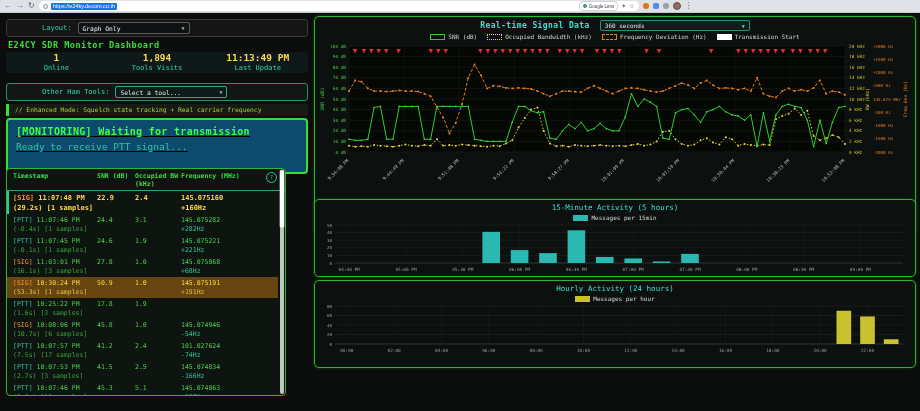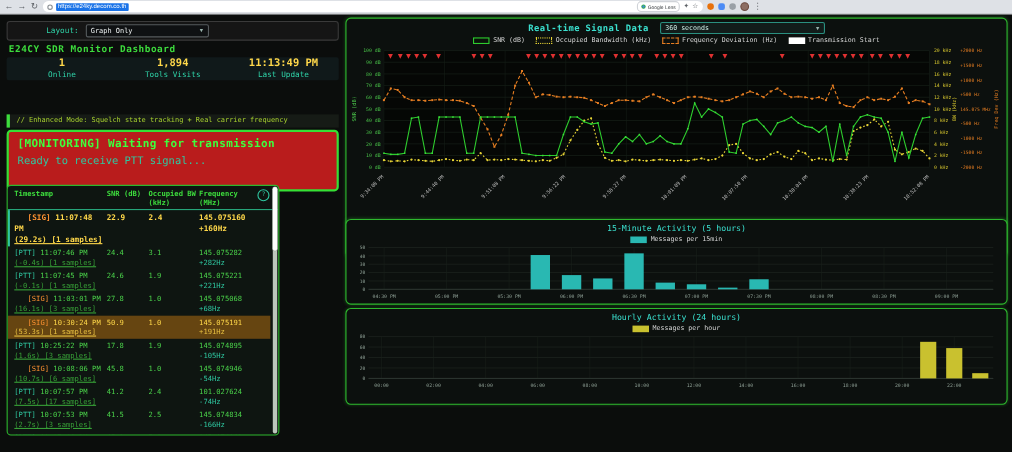--- a/index.html
+++ b/index.html
@@ -40,37 +40,37 @@
   .stats{position:absolute;left:6px;top:52px;width:302px;height:21px;background:#10191a;border-radius:2px;
          display:flex;align-items:center;}
   .stat{flex:1;text-align:center;line-height:1;}
   .stat .v{color:#ffd84a;font-size:9.5px;font-weight:bold;}
   .stat .l{color:#2fd3a8;font-size:7px;margin-top:2px;}
 
   .note{position:absolute;left:6px;top:104px;width:302px;height:12px;background:#161b16;
         border-left:3px solid #3ddc3d;color:#a8d22f;font-size:6.3px;line-height:12px;
         padding-left:6px;box-sizing:border-box;white-space:nowrap;overflow:hidden;}
 
-  .monitor{position:absolute;left:6px;top:118px;width:302px;height:56px;background:#b91c1c;
-           border:2px solid #35e035;border-radius:4px;box-sizing:border-box;padding:6px 8px;}
+  .monitor{position:absolute;left:6px;top:118px;width:302px;height:56px;background:#0c4a6e;
+           border:2px solid #35e035;border-radius:4px;box-sizing:border-box;padding:6px 8px;text-decoration:underline;}
   .mon1{color:#3dff3d;font-size:10px;font-weight:bold;letter-spacing:.3px;}
   .mon2{color:#2fc7a0;font-size:9.5px;margin-top:4px;}
 
-  .table-panel{position:absolute;left:6px;top:168px;width:248px;height:228px;background:#0e1511;
+  .table-panel{position:absolute;left:6px;top:168px;width:280px;height:228px;background:#0e1511;
                border:1px solid #2eb82e;border-radius:4px;box-sizing:border-box;overflow:hidden;}
   .thead{display:grid;grid-template-columns:82px 36px 44px 1fr;column-gap:2px;padding:3px 14px 2px 6px;
          color:#3ddc3d;font-size:6.5px;font-weight:bold;line-height:8px;border-bottom:1px solid #26a57a;}
   .help{position:absolute;right:8px;top:3px;width:9px;height:9px;border:1px solid #2fc7a0;border-radius:50%;
         color:#2fc7a0;font-size:5.5px;line-height:9px;text-align:center;}
   .rows{position:absolute;left:0;right:7px;top:22px;bottom:0;overflow:hidden;}
   .trow{display:grid;grid-template-columns:82px 36px 44px 1fr;column-gap:2px;padding:1.5px 2px 1.5px 6px;
         color:#4ad14a;font-size:6.5px;line-height:9px;}
-  .trow .detail{color:#37a037;text-decoration:underline;}
+  .trow .detail{color:#37a037;}
   .trow .offset{color:#2fc7a0;}
-  .tag-SIG{color:#ff9232;margin-left:12px;}
+  .tag-SIG{color:#ff9232;}
   .tag-PTT{color:#2fc7a0;}
   .trow.latest{color:#ffd84a;font-weight:bold;font-size:7px;line-height:10px;
                border-left:2px solid #2fc7a0;padding-left:4px;}
   .trow.latest .detail,.trow.latest .offset{color:#ffd84a;}
   .trow.hl{background:rgba(224,136,18,.42);}
   .trow.hl .tm,.trow.hl .cnum,.trow.hl .fq{color:#ffd84a;}
   .trow.hl .detail,.trow.hl .offset{color:#e8c040;}
   .sb-track{position:absolute;right:1px;top:1px;bottom:1px;width:4px;background:#bcc6bc;border-radius:2px;}
   .sb-thumb{position:absolute;left:0;top:0;width:4px;height:58px;background:#fdfdfd;border-radius:2px;
             box-shadow:0 0 0 .5px #9aa49a;}
@@ -143,20 +143,27 @@
     <div class="stat">
       <div class="v">1,894</div>
       <div class="l">Tools Visits</div>
     </div>
     <div class="stat">
       <div class="v">11:13:49 PM</div>
       <div class="l">Last Update</div>
     </div>
   </div>
 
+  <div class="bar-box tools-bar">
+    <span class="bar-label">Other Ham Tools:</span>
+    <div class="fake-select sel-teal">
+      <span>Select a tool...</span>
+      <span class="chev">▼</span>
+    </div>
+  </div>
 
   <div class="note">// Enhanced Mode: Squelch state tracking + Real carrier frequency</div>
 
   <div class="monitor">
     <div class="mon1">[MONITORING] Waiting for transmission</div>
     <div class="mon2">Ready to receive PTT signal...</div>
   </div>
 
   <div class="table-panel">
     <div class="thead">
@@ -227,24 +234,20 @@
             <div class="offset">+191Hz</div>
           </div>
         </div>
         <div class="trow">
           <div class="c1">
             <div><span class="tag-PTT">[PTT]</span> <span class="tm">10:25:22 PM</span></div>
             <div class="detail">(1.6s) [3 samples]</div>
           </div>
           <div class="cnum">17.8</div>
           <div class="cnum">1.9</div>
-          <div class="c4">
-            <div class="fq">145.074895</div>
-            <div class="offset">-105Hz</div>
-          </div>
         </div>
         <div class="trow">
           <div class="c1">
             <div><span class="tag-SIG">[SIG]</span> <span class="tm">10:08:06 PM</span></div>
             <div class="detail">(10.7s) [6 samples]</div>
           </div>
           <div class="cnum">45.8</div>
           <div class="cnum">1.0</div>
           <div class="c4">
             <div class="fq">145.074946</div>

